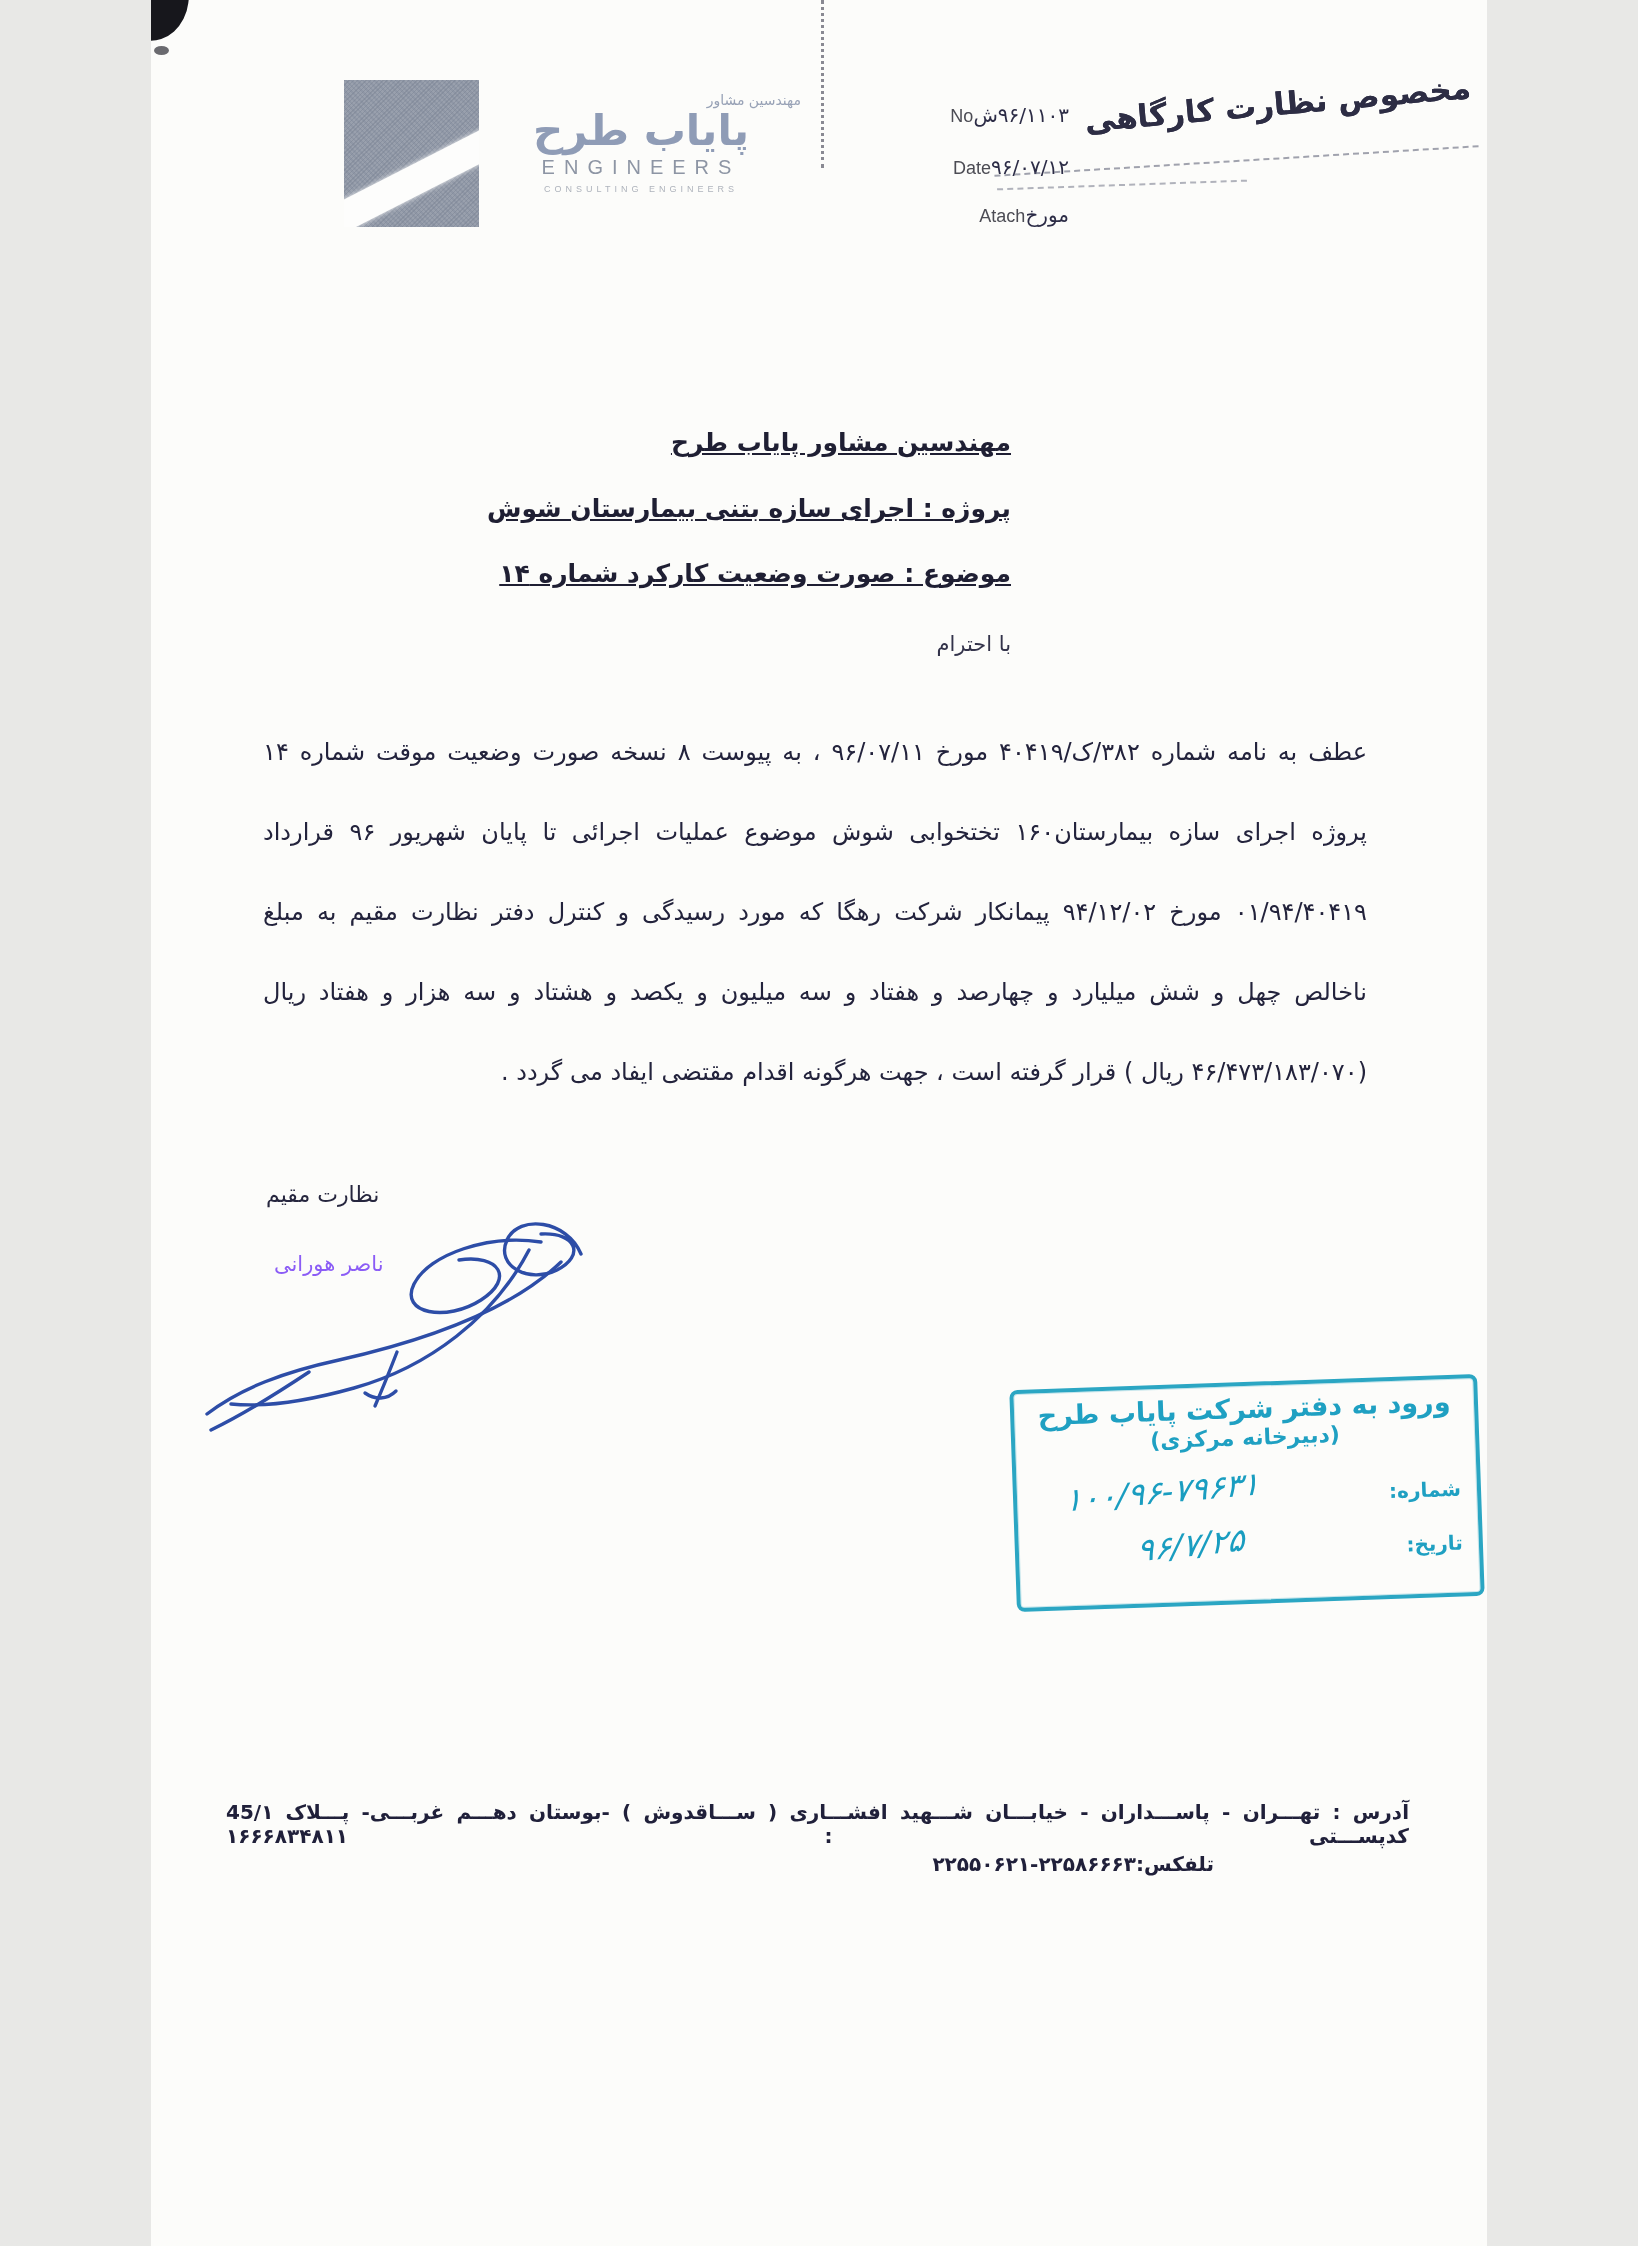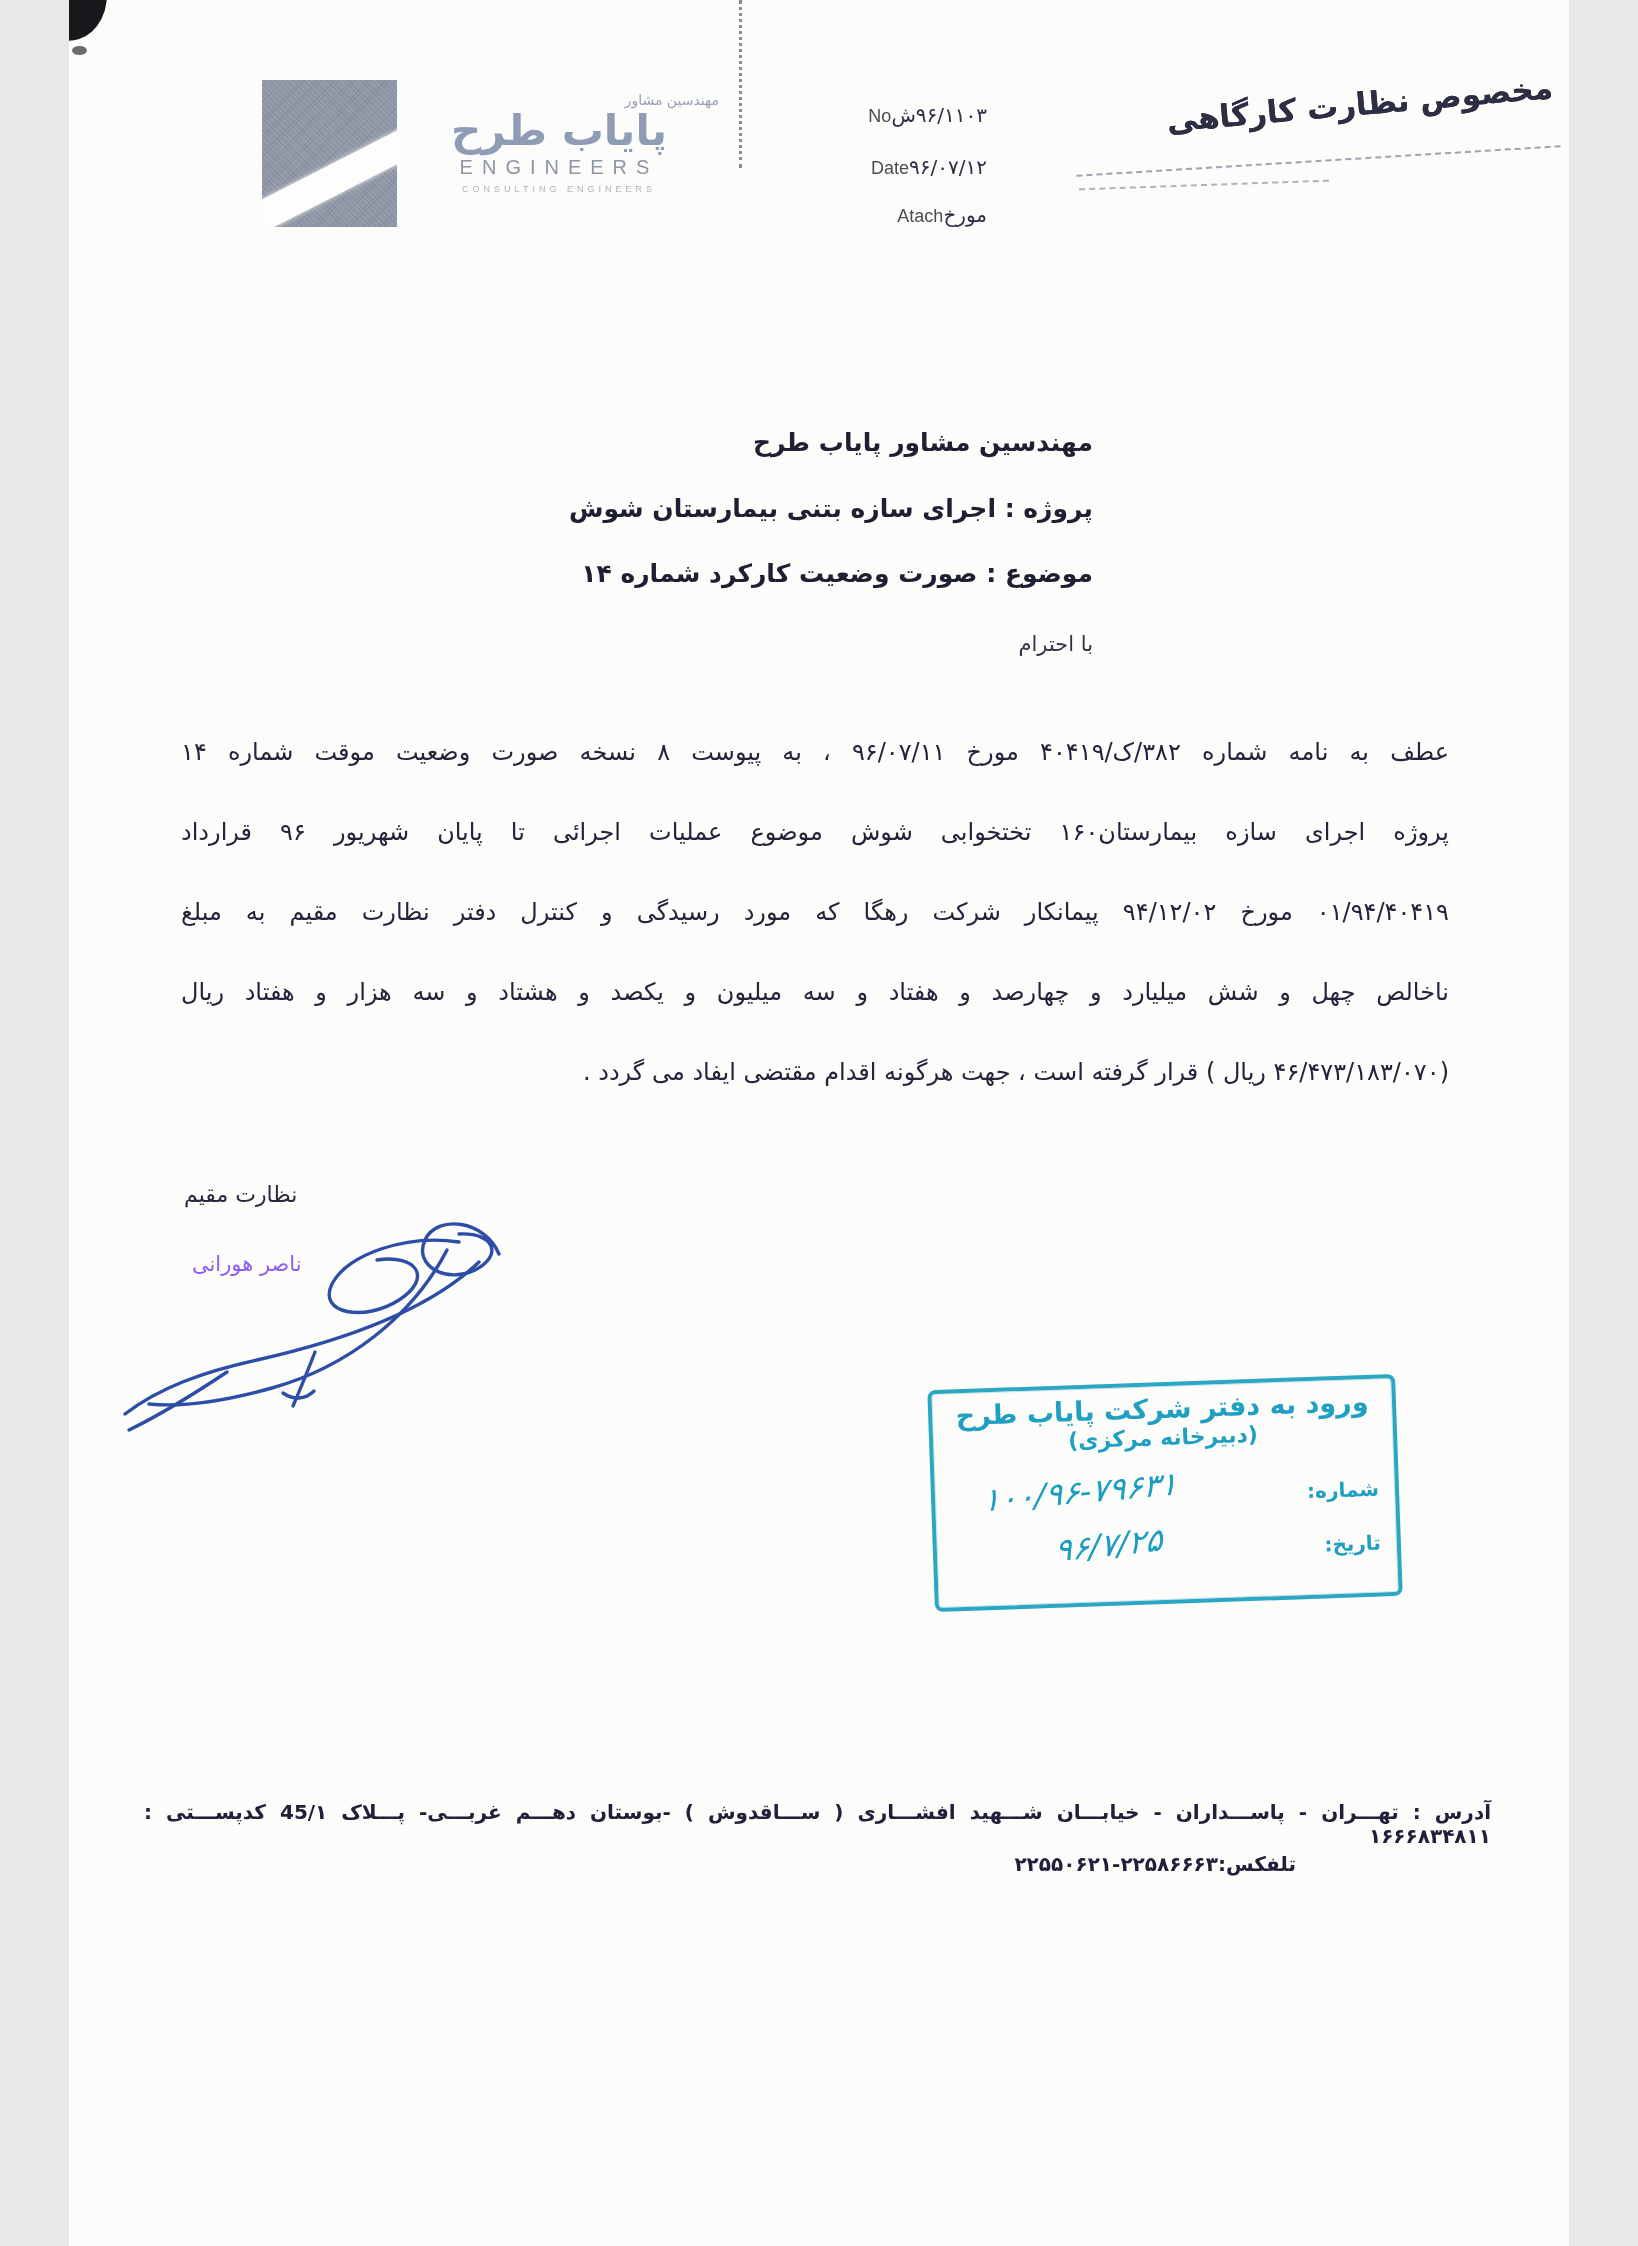--- a/index.html
+++ b/index.html
@@ -1,17 +1,17 @@
 <!DOCTYPE html>
 <html lang="fa"><head>
 <meta charset="utf-8">
 <style>
   html,body{margin:0;padding:0;background:#e8e8e6;}
   .page{
-    position:relative;width:1500px;height:2246px;margin:0 auto;
+    position:relative;width:1336px;height:2246px;margin:0 auto;
     background:#fcfcfa;overflow:hidden;
     font-family:"DejaVu Sans",sans-serif;color:#23233c;
   }
   
   .corner-blob{position:absolute;left:-16px;top:-18px;width:52px;height:60px;background:#17171c;border-radius:0 0 70% 25%;transform:rotate(7deg);}
   .corner-dot{position:absolute;left:3px;top:46px;width:15px;height:9px;background:#3a3a40;border-radius:50%;opacity:.75;}
 
   
   .logo-square{position:absolute;left:193px;top:80px;width:135px;height:147px;background:#99a0ad;overflow:hidden;
     background-image:
@@ -31,21 +31,21 @@
   .ref-label{font-family:"Liberation Sans",sans-serif;font-size:18px;color:#4c4c54;}
   .ref-value{direction:rtl;font-size:20px;color:#2c2c46;}
 
   
   .workshop-note{position:absolute;right:16px;top:86px;transform:rotate(-5deg);direction:rtl;font-size:31px;font-weight:bold;color:#2d2d44;letter-spacing:1px;white-space:nowrap;text-shadow:0 0 .6px #2d2d44;}
   .note-underline1{position:absolute;right:8px;top:160px;width:485px;border-top:2px dashed #565a70;transform:rotate(-3.5deg);opacity:.55;}
   .note-underline2{position:absolute;right:240px;top:184px;width:250px;border-top:2px dashed #565a70;transform:rotate(-2deg);opacity:.45;}
 
   
   .headings{position:absolute;right:476px;top:428px;direction:rtl;}
-  .h-line{position:absolute;right:0;white-space:nowrap;font-weight:bold;font-size:25px;color:#1f1f33;}
+  .h-line{position:absolute;right:0;white-space:nowrap;font-weight:bold;font-size:25px;color:#1f1f33;text-decoration:underline;}
   .h1{top:0;} .h2{top:66px;} .h3{top:131px;}
   .salutation{position:absolute;right:0;top:204px;font-size:21px;font-weight:500;color:#33334a;white-space:nowrap;}
 
   
   .para{position:absolute;left:112px;right:120px;top:712px;direction:rtl;font-size:24px;color:#23233c;}
   .para .line{display:block;height:80px;line-height:80px;text-align:justify;text-align-last:justify;}
   .para .line.last{text-align:right;text-align-last:right;}
 
   
   .sig-title{position:absolute;left:115px;top:1182px;direction:rtl;font-size:22px;color:#26263e;white-space:nowrap;}

